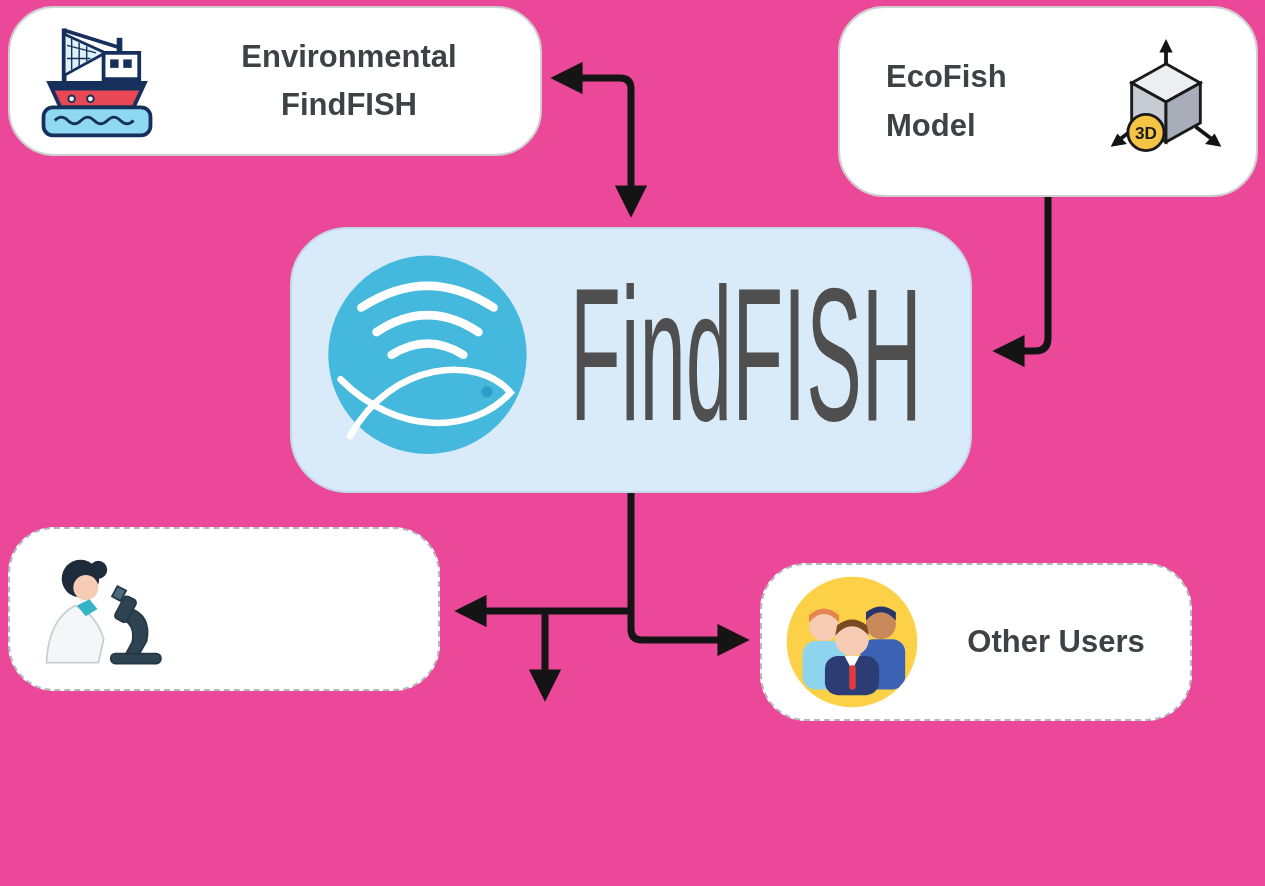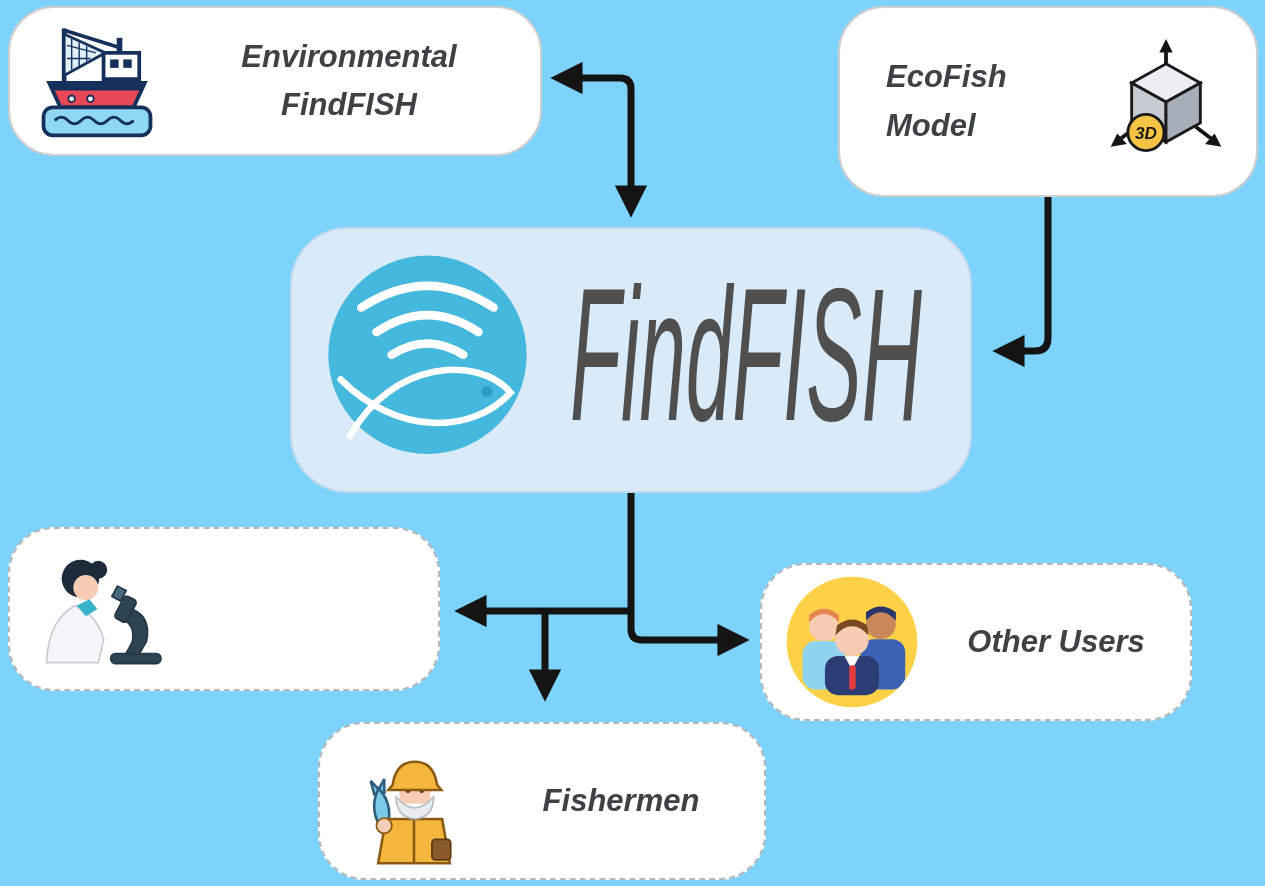--- a/index.html
+++ b/index.html
@@ -1,17 +1,17 @@
 <!DOCTYPE html>
 <html><head>
 <meta charset="utf-8">
 <style>
   * { margin:0; padding:0; box-sizing:border-box; }
   html,body { background:#ffffff; font-family:"Liberation Sans", sans-serif; }
-  .canvas { position:relative; width:1265px; height:886px; background:#7dd3fc; overflow:hidden;font-style:italic; }
+  .canvas { position:relative; width:1265px; height:886px; background:#ec4899; overflow:hidden; }
 
   .arrows { position:absolute; left:0; top:0; z-index:1; }
 
   .node { position:absolute; display:flex; align-items:center; background:#ffffff; z-index:2; }
   .node.solid  { border:2px solid #cfcfcf; border-radius:46px; }
   .node.dashed { border:2px dashed #b5b8bc; border-radius:46px; }
 
   .node-label { flex:1; text-align:center; font-weight:700; font-size:31px; color:#3d4247; line-height:1.55; }
   .node-label.left { text-align:left; }
 
@@ -135,40 +135,20 @@
         </g>
         <circle cx="52" cy="36" r="21" fill="#1d2b3a"></circle>
         <circle cx="72" cy="26" r="10" fill="#1d2b3a"></circle>
         <circle cx="58" cy="46" r="14" fill="#f6cdb4"></circle>
         <path d="M14,130 q2,-48 32,-64 l16,10 q12,12 16,28 l-6,26 Z" fill="#f4f6f8" stroke="#c9ced4" stroke-width="2"></path>
         <path d="M48,66 l14,-7 9,11 -13,8 Z" fill="#37b3c8"></path>
       </svg>
     </span>
   </div>
 
-  <div id="node-fish" class="node dashed">
-    <span class="icon">
-      <svg width="128" height="132" viewBox="0 0 150 150">
-        <g transform="rotate(-8 38 92)">
-          <path d="M30,50 l8,11 8,-11 -2,16 h-12 Z" fill="#79c9e8" stroke="#2d5d7c" stroke-width="3"></path>
-          <path d="M38,60 q17,24 0,54 q-17,-30 0,-54 Z" fill="#79c9e8" stroke="#2d5d7c" stroke-width="3"></path>
-        </g>
-        <path d="M42,96 h66 l9,52 h-84 Z" fill="#f4b63d" stroke="#8a5a12" stroke-width="3"></path>
-        <path d="M75,96 v52" stroke="#8a5a12" stroke-width="3"></path>
-        <rect x="96" y="120" width="22" height="24" rx="4" fill="#8a5a2a" stroke="#5d3c14" stroke-width="2"></rect>
-        <circle cx="40" cy="104" r="9" fill="#f6cdb4" stroke="#8a5a12" stroke-width="2"></circle>
-        <rect x="58" y="54" width="36" height="24" fill="#f6cdb4"></rect>
-        <circle cx="68" cy="63" r="2.6" fill="#333333"></circle>
-        <circle cx="84" cy="63" r="2.6" fill="#333333"></circle>
-        <path d="M54,70 q22,26 44,0 q0,24 -22,26 q-22,-2 -22,-26 Z" fill="#e9edef" stroke="#b7bec4" stroke-width="2"></path>
-        <path d="M50,56 q4,-27 26,-27 q22,0 26,27 l5,6 h-62 Z" fill="#f4b63d" stroke="#8a5a12" stroke-width="3"></path>
-      </svg>
-    </span>
-    <div class="node-label">Fishermen</div>
-  </div>
 
   <div id="node-other" class="node dashed">
     <span class="icon">
       <svg width="140" height="140" viewBox="0 0 150 150">
         <defs>
             <clipPath id="pg">
               <circle cx="75" cy="75" r="70"></circle>
             </clipPath>
           </defs>
         <circle cx="75" cy="75" r="70" fill="#fdd147"></circle>

